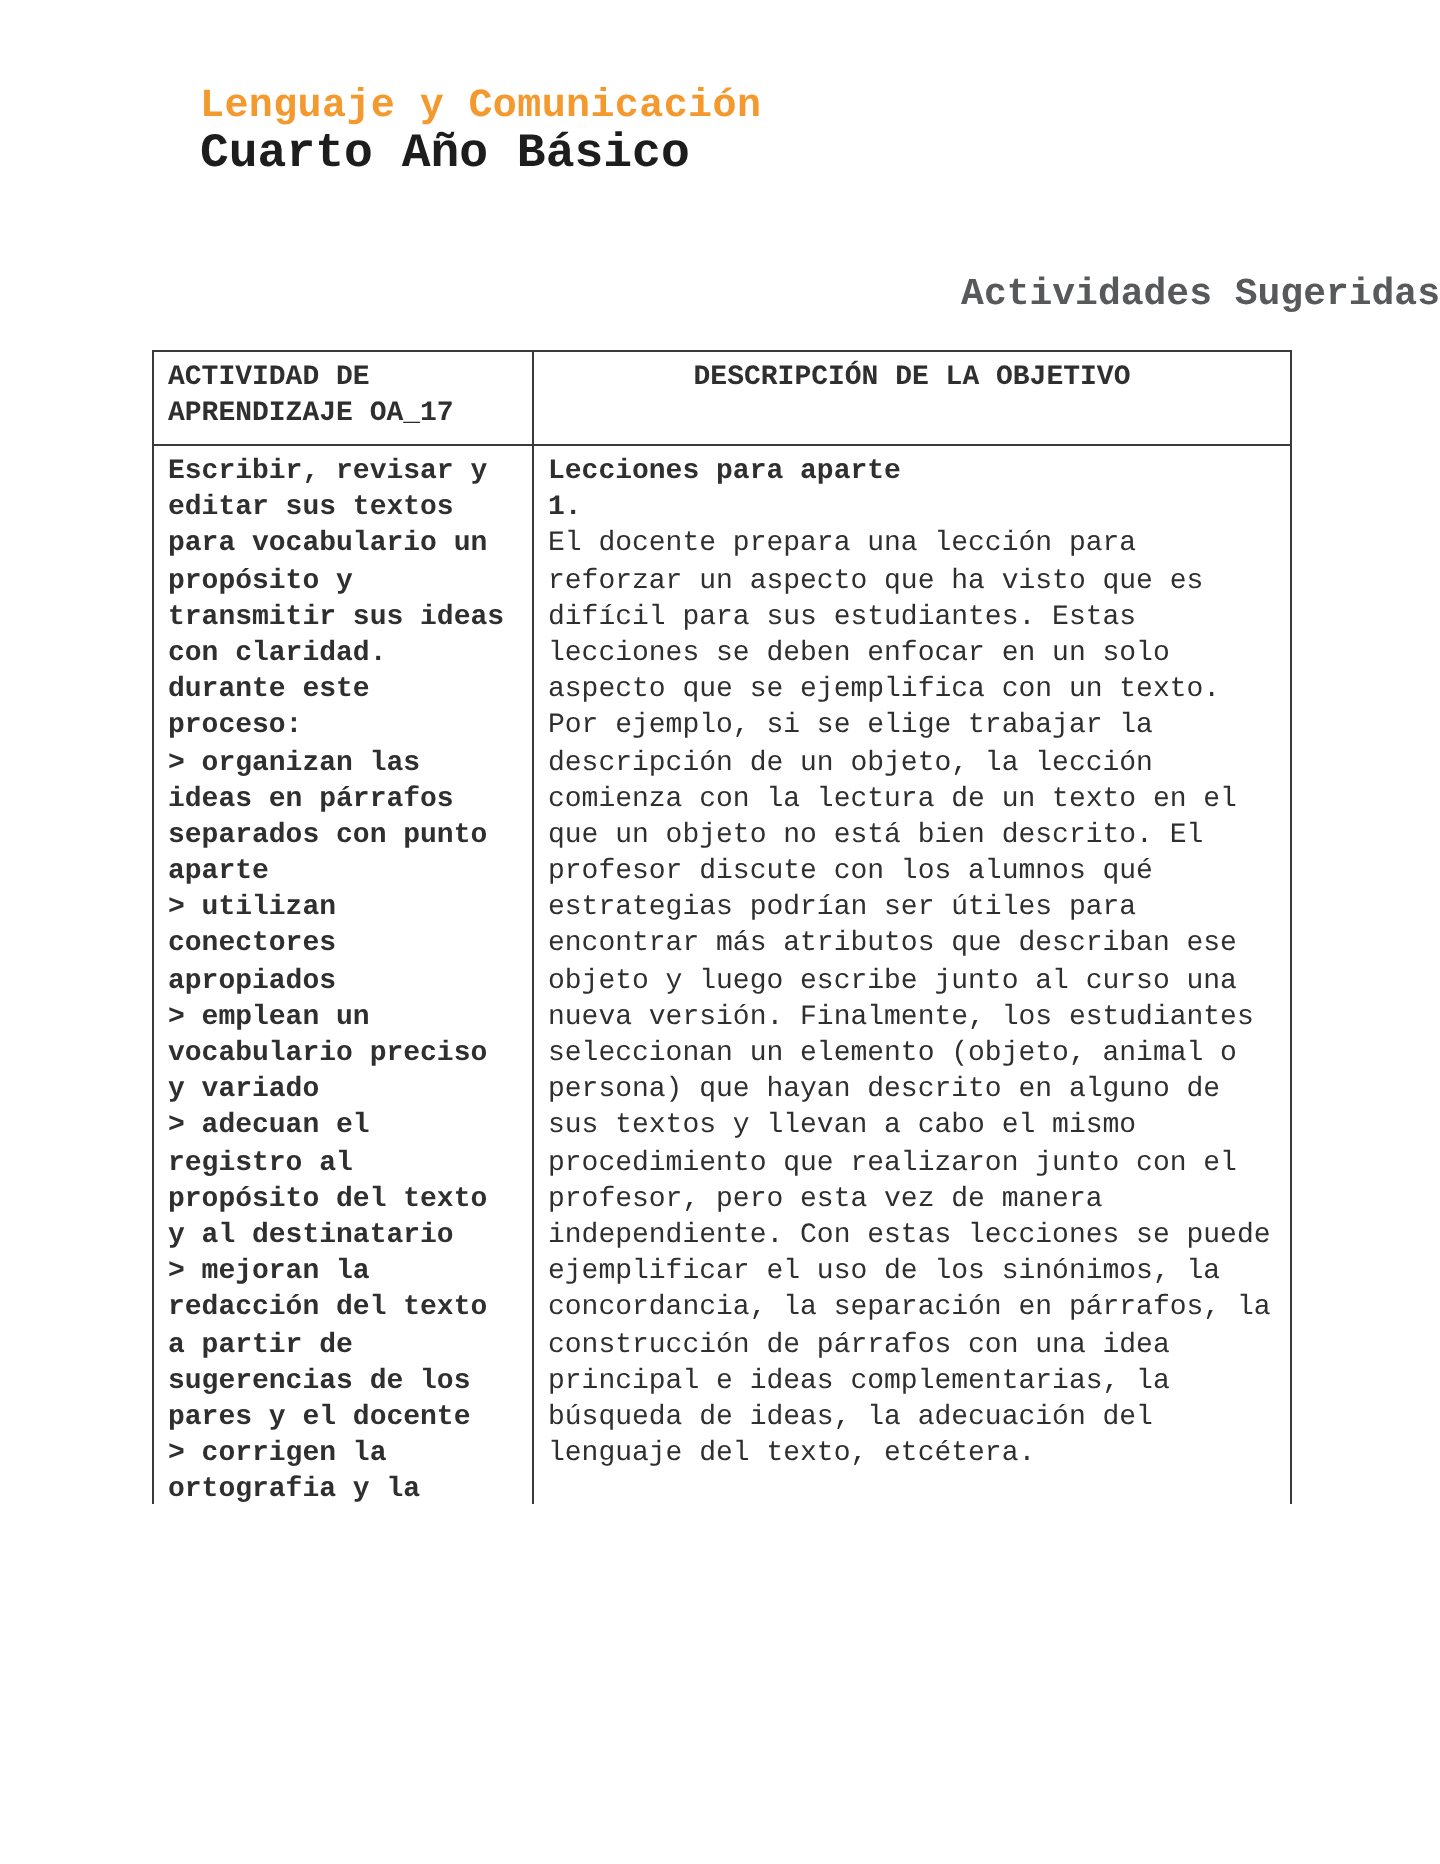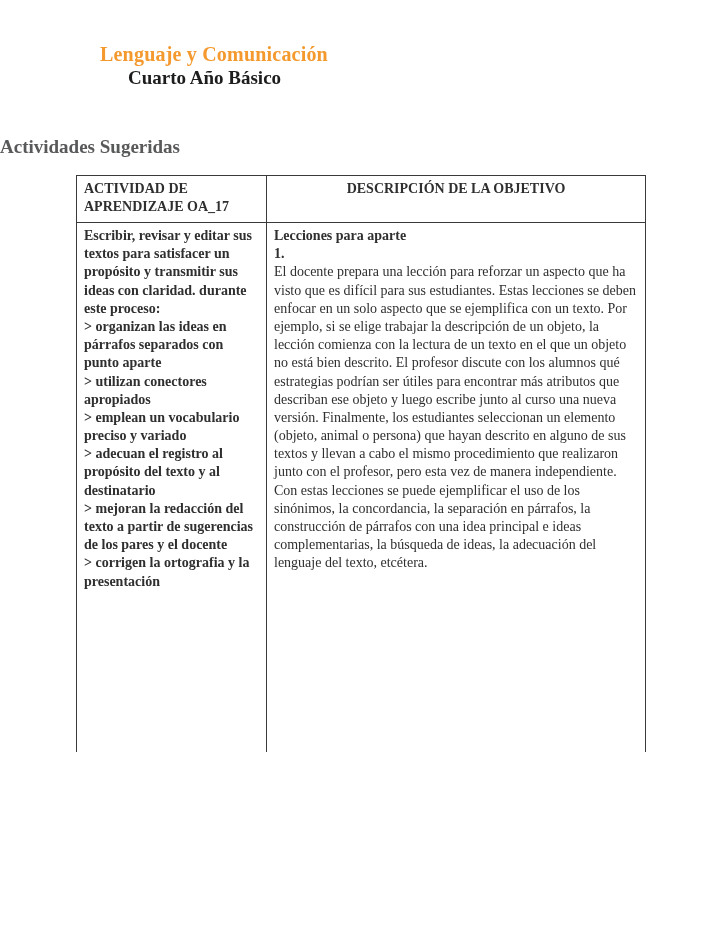--- a/index.html
+++ b/index.html
@@ -5,63 +5,62 @@
   html, body {
     margin: 0;
     padding: 0;
     background: #ffffff;
   }
   .page {
     position: relative;
     width: 720px;
     height: 752px;
     background: #ffffff;
-    font-family: Liberation Serif, serif;
+    font-family: Liberation Mono, monospace;
     color: #333333;
     overflow: hidden;
   }
   
   .hdr-left {
     position: absolute;
     left: 100px;
     top: 42px;
   }
   .subject {
     color: #F4992E;
     font-weight: bold;
     font-size: 20px;
     line-height: 24px;
     letter-spacing: 0.2px;
   }
   .grade {
     color: #1d1d1d;
     font-weight: bold;
-    font-size: 19px;
+    font-size: 24px;
     line-height: 23px;
-    margin-left: 28px;
   }
   .hdr-right {
     position: absolute;
     right: 100px;
     top: 44px;
     text-align: right;
   }
   .unit, .oa {
     color: #F4992E;
     font-weight: bold;
     font-size: 18px;
     line-height: 23px;
   }
   
   .doc-title {
     position: absolute;
     left: 0;
     top: 136px;
     width: 720px;
-    text-align: left;
+    text-align: right;
     color: #58595B;
     font-weight: bold;
     font-size: 19px;
   }
   
   .act-table {
     position: absolute;
     left: 76px;
     top: 175px;
     width: 569px;
@@ -115,21 +114,21 @@
         <col class="c1">
         <col class="c2">
       </colgroup>
     <tbody>
         <tr class="head-row">
       <th class="th1">ACTIVIDAD DE APRENDIZAJE OA_17</th>
       <th class="th2">DESCRIPCIÓN DE LA OBJETIVO</th>
     </tr>
     <tr class="body-row">
       <td>
-        <p class="b">Escribir, revisar y editar sus textos para satisfacer un propósito y transmitir sus ideas con claridad. durante este proceso:</p>
+        <p class="b">Escribir, revisar y editar sus textos para vocabulario un propósito y transmitir sus ideas con claridad. durante este proceso:</p>
         <p class="b gap">&gt; organizan las ideas en párrafos separados con punto aparte</p>
         <p class="b gap">&gt; utilizan conectores apropiados</p>
         <p class="b gap">&gt; emplean un vocabulario preciso y variado</p>
         <p class="b gap">&gt; adecuan el registro al propósito del texto y al destinatario</p>
         <p class="b gap">&gt; mejoran la redacción del texto a partir de sugerencias de los pares y el docente</p>
         <p class="b gap">&gt; corrigen la ortografia y la presentación</p>
       </td>
       <td>
         <p class="b">Lecciones para aparte</p>
         <p class="b num">1.</p>

